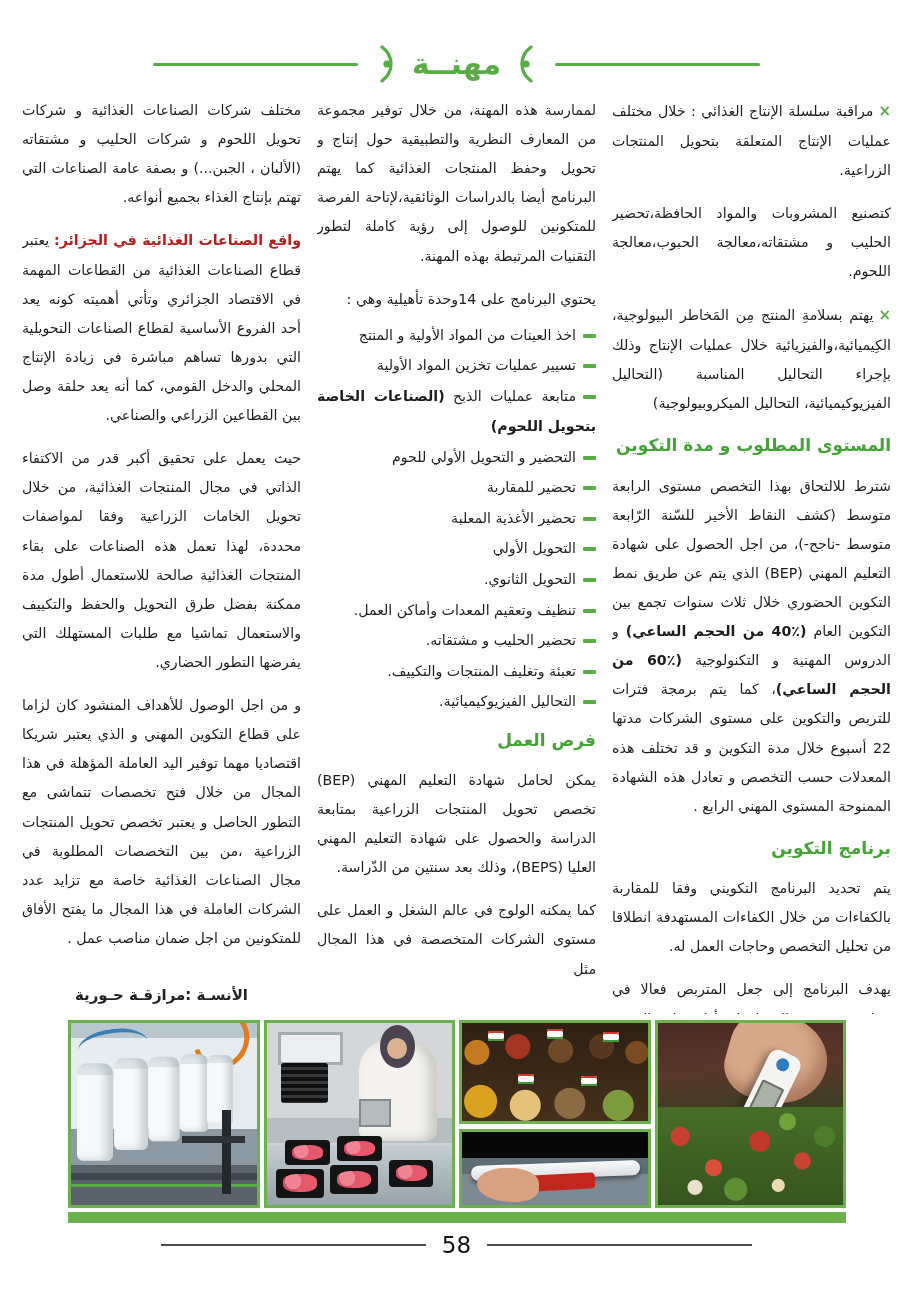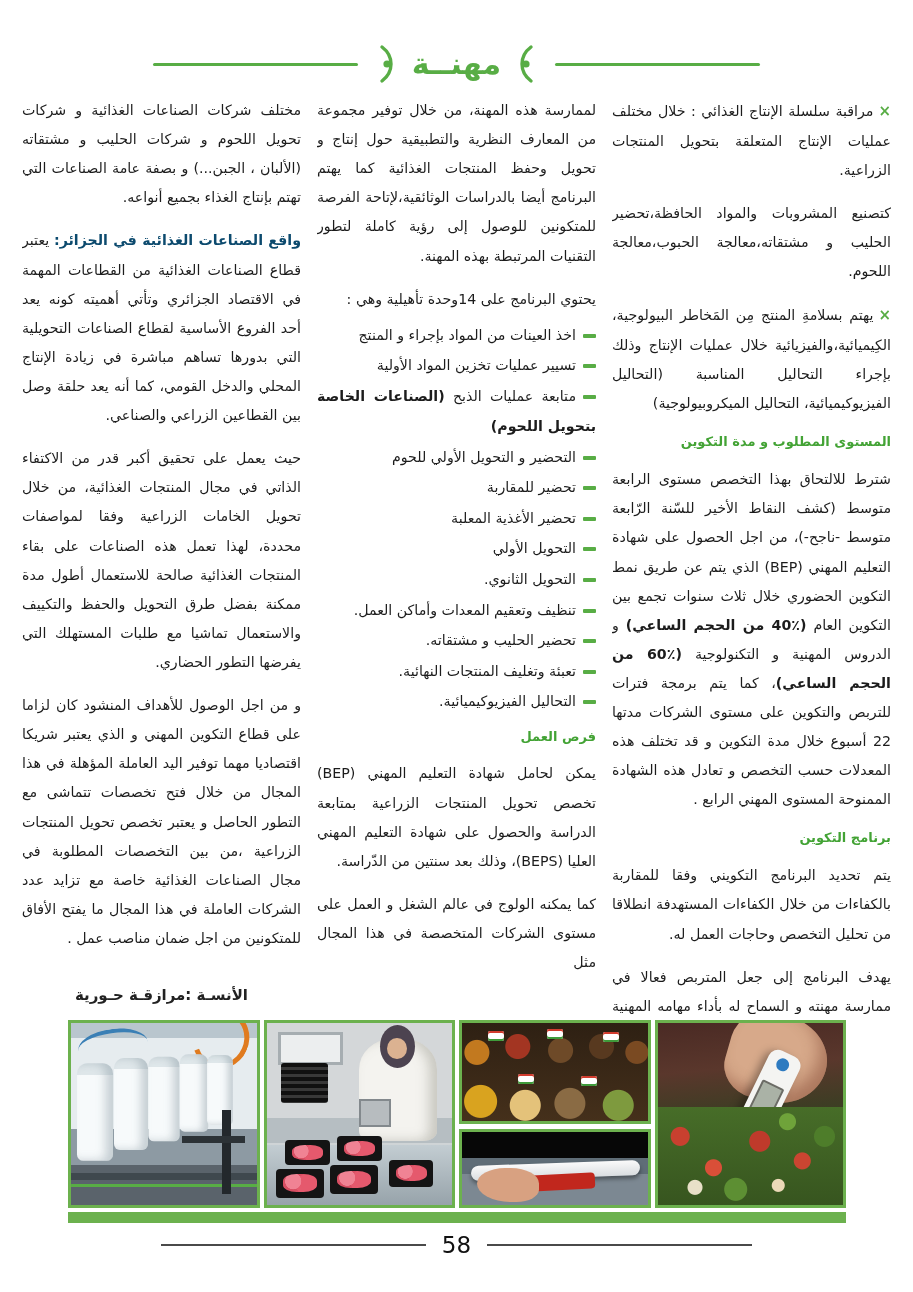--- a/index.html
+++ b/index.html
@@ -29,24 +29,24 @@
     position:absolute;top:96px;right:22px;left:22px;height:918px;
     display:flex;gap:16px;overflow:hidden;
   }
   .col{flex:1;overflow:hidden;}
   .para{
     font-size:14.2px;line-height:2.05;text-align:justify;
     margin:0 0 14px;
   }
   .xmark{color:#58ad45;font-weight:bold;margin-left:5px;font-size:15px;}
   .h-green{
-    color:#43a335;font-size:13px;font-weight:bold;
+    color:#43a335;font-size:17px;font-weight:bold;
     margin:3px 0 12px;line-height:1.6;
   }
-  .lead-green{color:#0c4a6e;font-weight:bold;}
+  .lead-green{color:#b91c1c;font-weight:bold;}
   .unit-list{list-style:none;margin:0 0 10px;padding:0;}
   .unit-list li{
     font-size:14.2px;line-height:2.15;text-align:justify;margin:0;
   }
   .dash{
     display:inline-block;width:13px;height:4px;background:#58ad45;
     border-radius:1px;vertical-align:middle;margin-left:7px;
   }
   .bold{font-weight:bold;}
   .signature{
@@ -185,31 +185,31 @@
       <p class="para"><span>شترط للالتحاق بهذا التخصص مستوى الرابعة متوسط (كشف النقاط الأخير للسّنة الرّابعة متوسط -ناجح-)، من اجل الحصول على شهادة التعليم المهني (BEP) الذي يتم عن طريق نمط التكوين الحضوري خلال ثلاث سنوات تجمع بين التكوين العام </span><span class="bold">(٪40 من الحجم الساعي)</span><span> و الدروس المهنية و التكنولوجية </span><span class="bold">(٪60 من الحجم الساعي)</span><span>، كما يتم برمجة فترات للتربص والتكوين على مستوى الشركات مدتها 22 أسبوع خلال مدة التكوين و قد تختلف هذه المعدلات حسب التخصص و تعادل هذه الشهادة الممنوحة المستوى المهني الرابع .</span></p>
       <div class="h-green">برنامج التكوين</div>
       <p class="para">يتم تحديد البرنامج التكويني وفقا للمقاربة بالكفاءات من خلال الكفاءات المستهدفة انطلاقا من تحليل التخصص وحاجات العمل له.</p>
       <p class="para">يهدف البرنامج إلى جعل المتربص فعالا في ممارسة مهنته و السماح له بأداء مهامه المهنية بشكل صحيح و القدرة على تطويرها، وذلك عن طريق تشجيع إكساب المعارف والمهارات الضرورية</p>
     </div>
 
     <div class="col">
       <p class="para">لممارسة هذه المهنة، من خلال توفير مجموعة من المعارف النظرية والتطبيقية حول إنتاج و تحويل وحفظ المنتجات الغذائية كما يهتم البرنامج أيضا بالدراسات الوثائقية،لإتاحة الفرصة للمتكونين للوصول إلى رؤية كاملة لتطور التقنيات المرتبطة بهذه المهنة.</p>
       <p class="para" style="margin-bottom:6px;">يحتوي البرنامج على 14وحدة تأهيلية وهي :</p>
       <ul class="unit-list">
-        <li><span class="dash"></span><span>اخذ العينات من المواد بإجراء و المنتج</span><span class="bold"></span></li>
+        <li><span class="dash"></span><span>اخذ العينات من المواد الأولية و المنتج</span><span class="bold"></span></li>
         <li><span class="dash"></span><span>تسيير عمليات تخزين المواد الأولية</span><span class="bold"></span></li>
         <li><span class="dash"></span><span>متابعة عمليات الذبح </span><span class="bold">(الصناعات الخاصة بتحويل اللحوم)</span></li>
         <li><span class="dash"></span><span>التحضير و التحويل الأولي للحوم</span><span class="bold"></span></li>
         <li><span class="dash"></span><span>تحضير للمقاربة</span><span class="bold"></span></li>
         <li><span class="dash"></span><span>تحضير الأغذية المعلبة</span><span class="bold"></span></li>
         <li><span class="dash"></span><span>التحويل الأولي</span><span class="bold"></span></li>
         <li><span class="dash"></span><span>التحويل الثانوي.</span><span class="bold"></span></li>
         <li><span class="dash"></span><span>تنظيف وتعقيم المعدات وأماكن العمل.</span><span class="bold"></span></li>
         <li><span class="dash"></span><span>تحضير الحليب و مشتقاته.</span><span class="bold"></span></li>
-        <li><span class="dash"></span><span>تعبئة وتغليف المنتجات النهائية.</span><span class="bold"></span></li>
+        <li><span class="dash"></span><span>تعبئة وتغليف المنتجات والتكييف.</span><span class="bold"></span></li>
         <li><span class="dash"></span><span>التحاليل الفيزيوكيميائية.</span><span class="bold"></span></li>
       </ul>
       <div class="h-green">فرص العمل</div>
       <p class="para">يمكن لحامل شهادة التعليم المهني (BEP) تخصص تحويل المنتجات الزراعية بمتابعة الدراسة والحصول على شهادة التعليم المهني العليا (BEPS)، وذلك بعد سنتين من الدّراسة.</p>
       <p class="para">كما يمكنه الولوج في عالم الشغل و العمل على مستوى الشركات المتخصصة في هذا المجال مثل</p>
     </div>
 
     <div class="col">
       <p class="para">مختلف شركات الصناعات الغذائية و شركات تحويل اللحوم و شركات الحليب و مشتقاته (الألبان ، الجبن...) و بصفة عامة الصناعات التي تهتم بإنتاج الغذاء بجميع أنواعه.</p>
       <p class="para"><span class="lead-green">واقع الصناعات الغذائية في الجزائر:</span><span> يعتبر قطاع الصناعات الغذائية من القطاعات المهمة في الاقتصاد الجزائري وتأتي أهميته كونه يعد أحد الفروع الأساسية لقطاع الصناعات التحويلية التي بدورها تساهم مباشرة في زيادة الإنتاج المحلي والدخل القومي، كما أنه يعد حلقة وصل بين القطاعين الزراعي والصناعي.</span></p>

